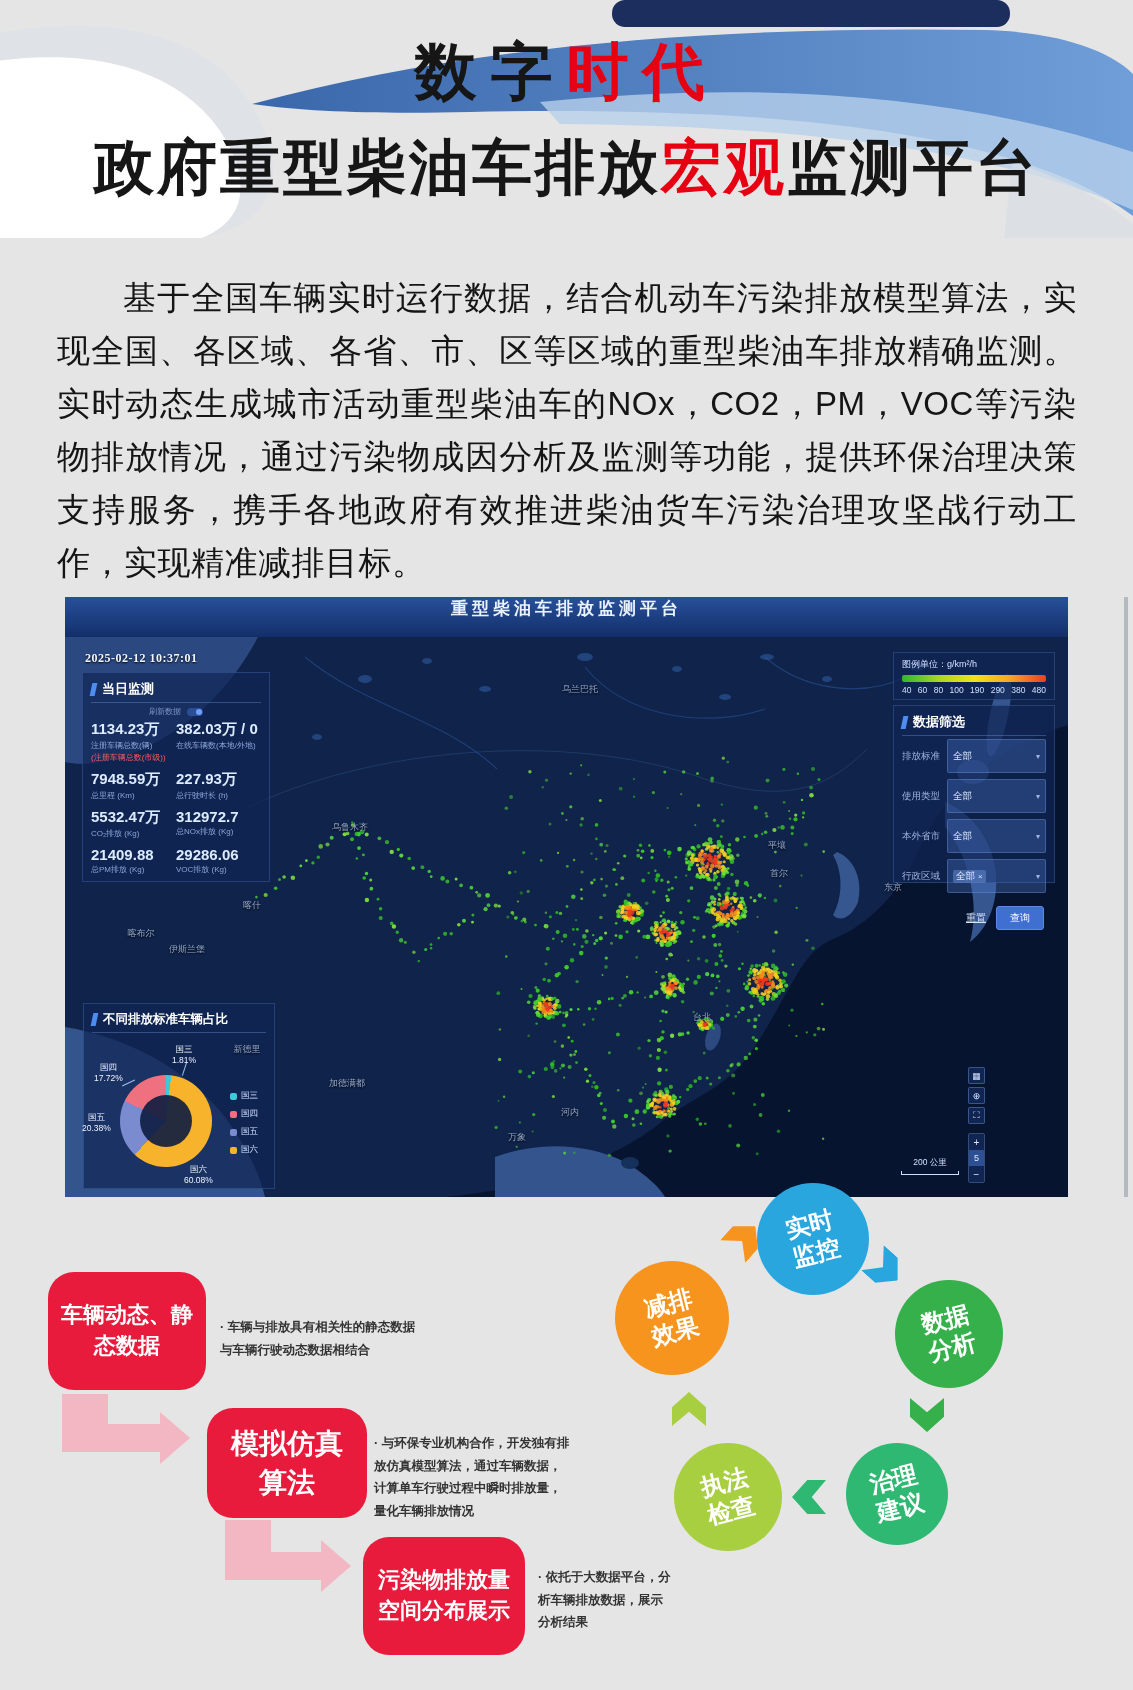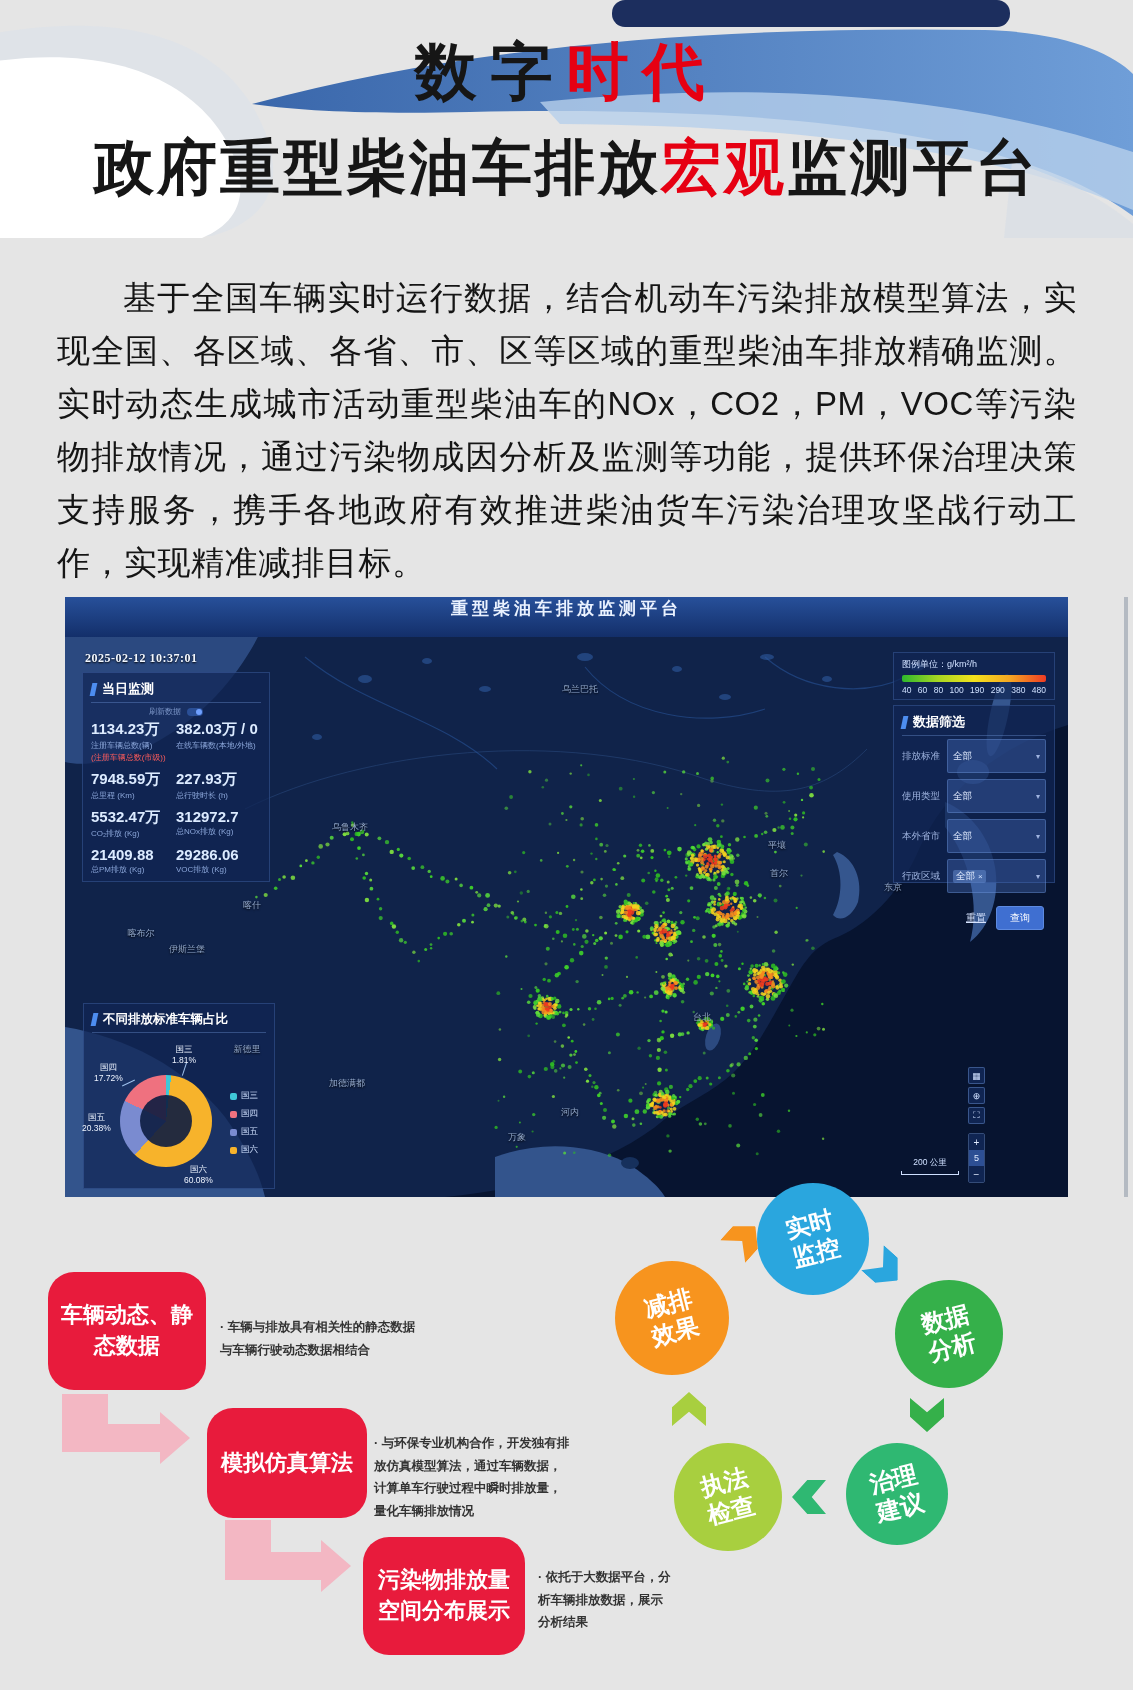--- a/index.html
+++ b/index.html
@@ -108,21 +108,21 @@
 
   .city { position:absolute; color:#93a9cc; font-size:9px; transform:translate(-50%,-50%);
           text-shadow:0 1px 2px #000; white-space:nowrap; }
   .pgbar { position:absolute; left:1124px; top:597px; width:4px; height:600px; background:#b4bac2; }
 
   
   .fbox { position:absolute; background:var(--crimson); color:#fff; border-radius:26px;
           display:flex; align-items:center; justify-content:center; text-align:center;
           font-weight:800; font-size:22px; line-height:1.4; padding:10px 13px; white-space:pre-line; }
   .b1 { left:48px;  top:1272px; width:158px; height:118px; }
-  .b2 { left:207px; top:1408px; width:160px; height:110px; font-size:22px; }
+  .b2 { left:207px; top:1408px; width:160px; height:110px; font-size:28px; }
   .b3 { left:363px; top:1537px; width:162px; height:118px; }
   .note { position:absolute; font-size:12.5px; color:#333; line-height:1.8;font-weight:bold; }
   .note::before { content:"· "; font-weight:700; }
   .n1 { left:220px; top:1316px; width:196px; }
   .n2 { left:374px; top:1432px; width:198px; }
   .n3 { left:538px; top:1566px; width:134px; }
   .av { position:absolute; width:46px; background:var(--pink); }
   .ah { position:absolute; height:28px; background:var(--pink); }
   .ahead { position:absolute; width:0; height:0; border-top:26px solid transparent;
            border-bottom:26px solid transparent; border-left:30px solid var(--pink); }

